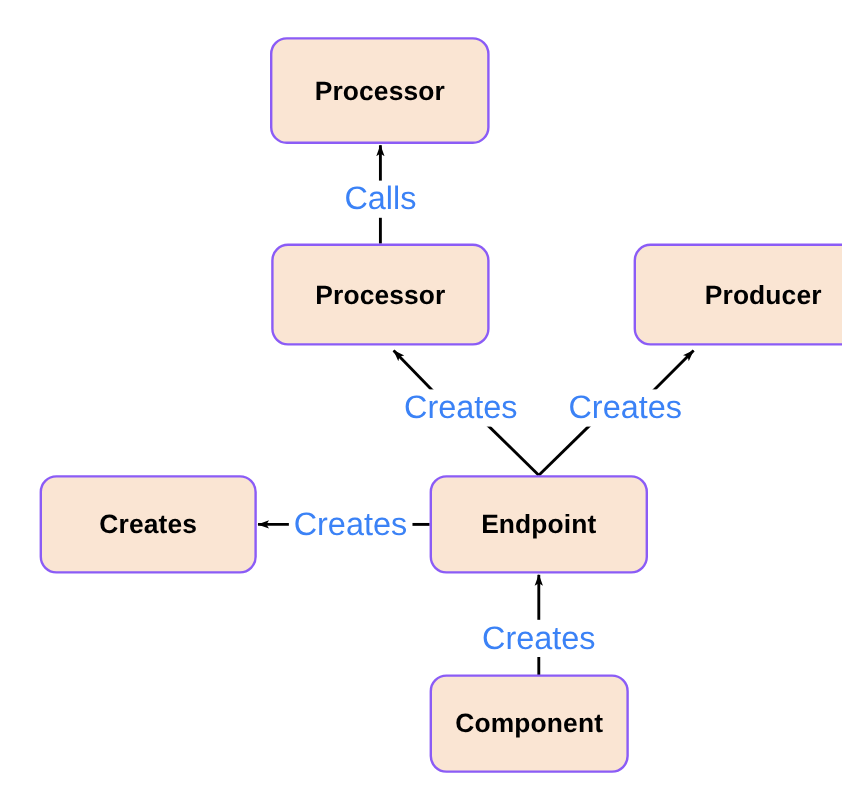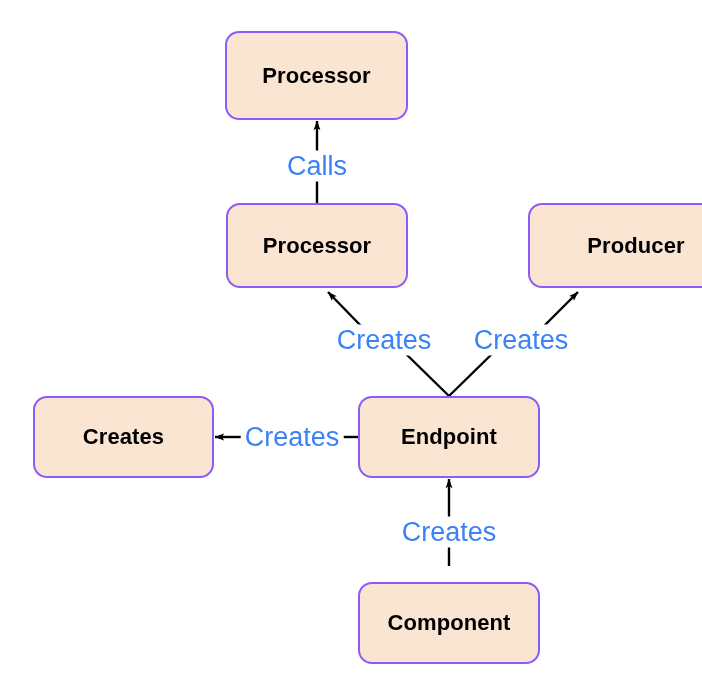--- a/index.html
+++ b/index.html
@@ -111,21 +111,21 @@
   </div>
 
   <div class="node-box" style="left:33px; top:396px; width:181px; height:82px;">
     <span class="node-label">Creates</span>
   </div>
 
   <div class="node-box" style="left:358px; top:396px; width:182px; height:82px;text-align:right;">
     <span class="node-label">Endpoint</span>
   </div>
 
-  <div class="node-box" style="left:358px; top:582px; width:182px; height:82px;">
+  <div class="node-box" style="left:358px; top:562px; width:166px; height:82px;">
     <span class="node-label">Component</span>
   </div>
 
   <div class="edge-label" style="left:317px; top:166px;">Calls</div>
 
   <div class="edge-label" style="left:384px; top:340px;">Creates</div>
 
   <div class="edge-label" style="left:521px; top:340px;">Creates</div>
 
   <div class="edge-label" style="left:292px; top:437px;">Creates</div>

